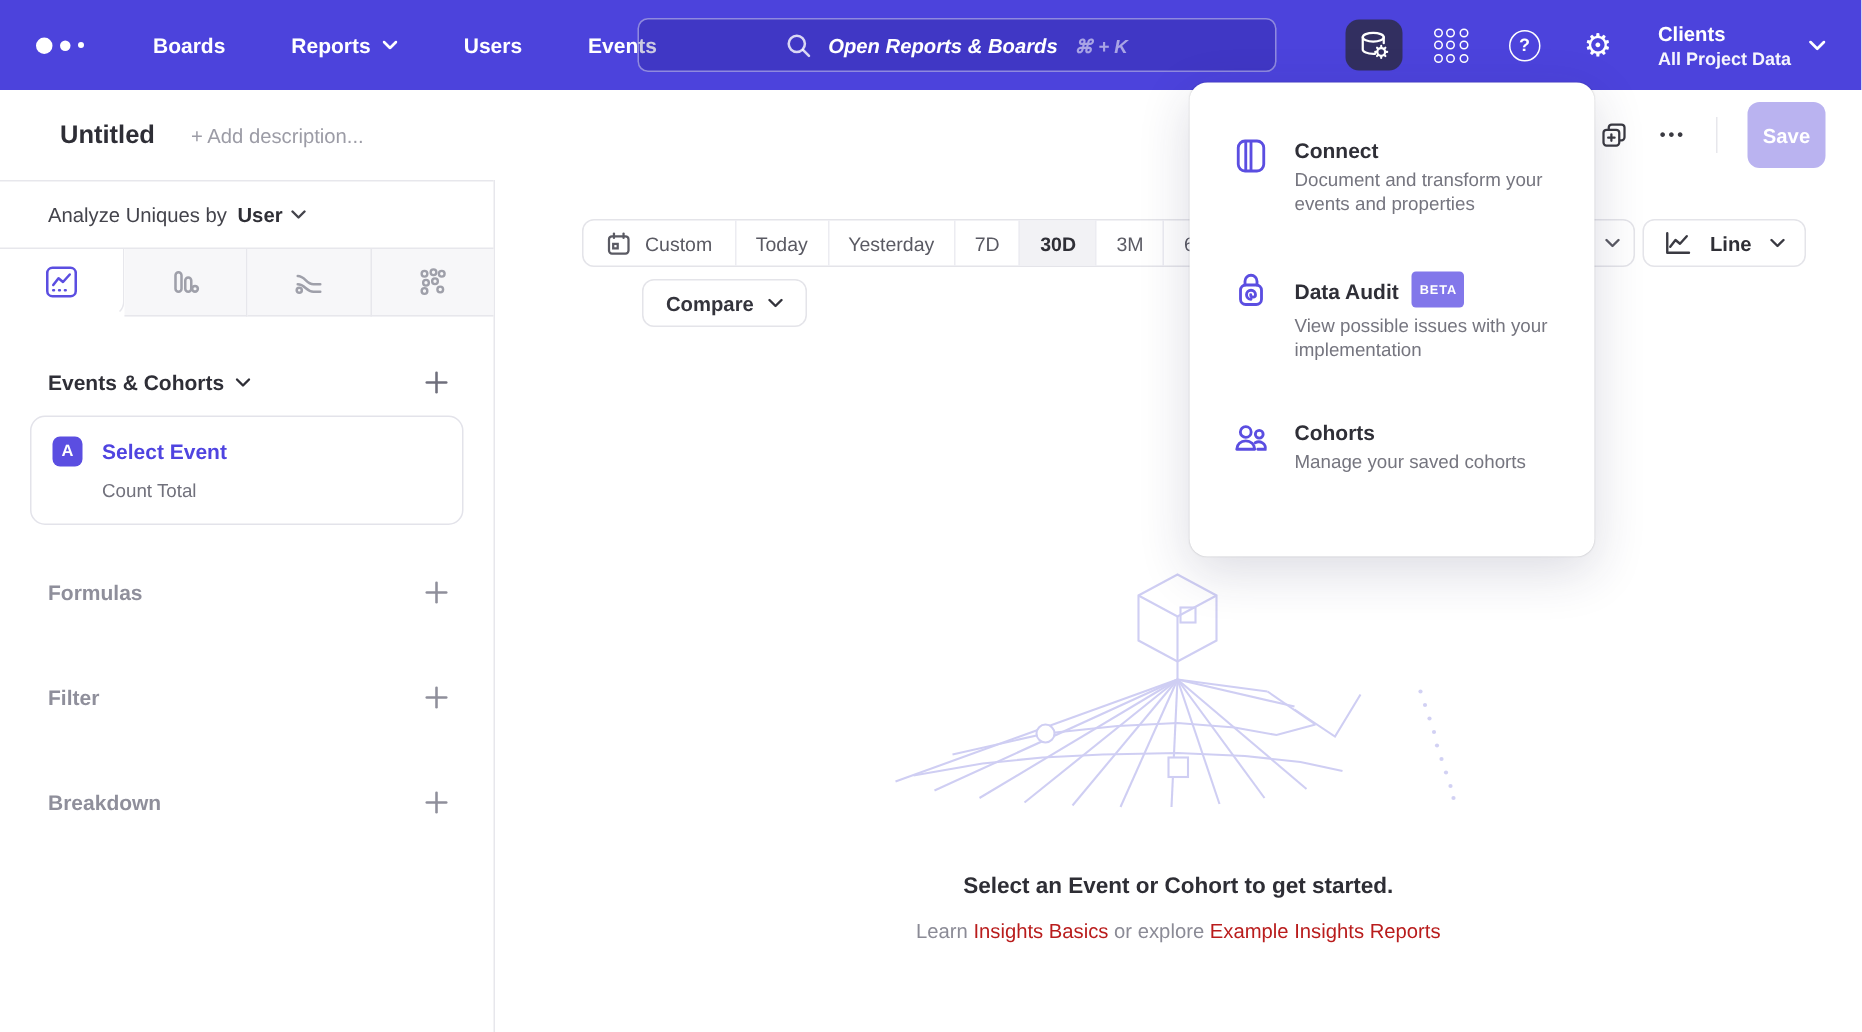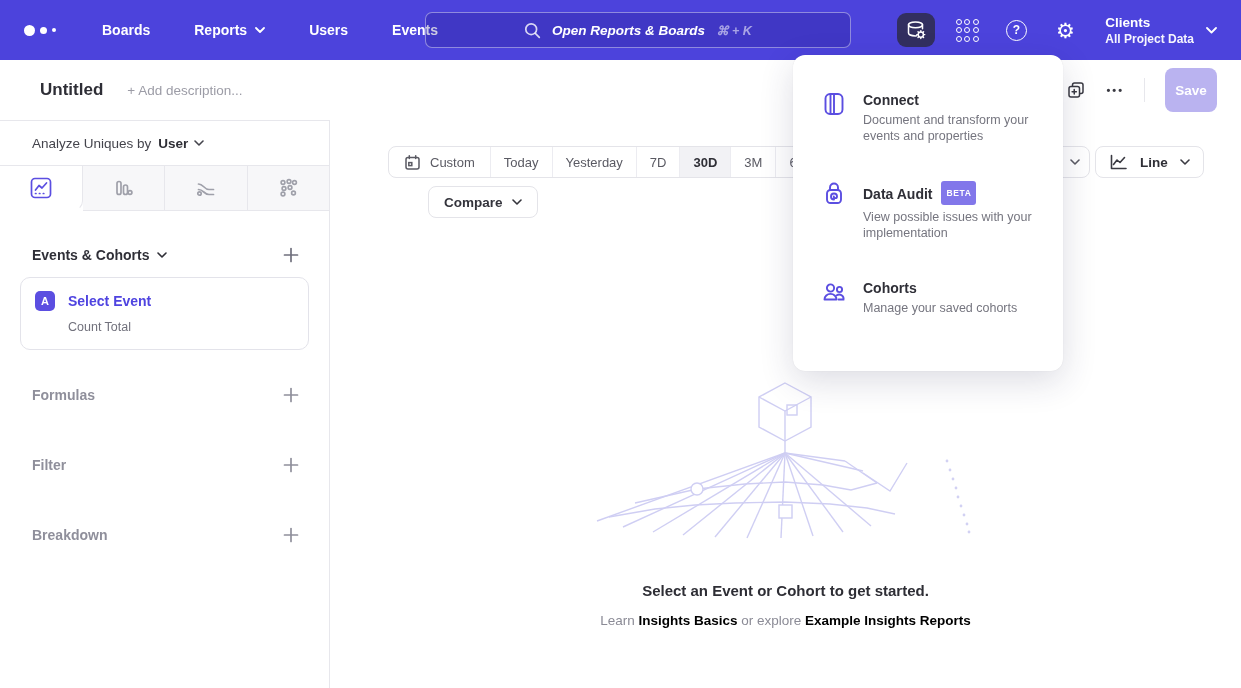--- a/index.html
+++ b/index.html
@@ -80,21 +80,21 @@
   .seg.chev { width:30px; justify-content:center; padding:0; border-radius:0 7px 7px 0; }
   .chart-type-btn { position:absolute; left:765px; top:26px; height:32px; border:1px solid #E4E4E9; border-radius:8px;
     background:#fff; display:flex; align-items:center; gap:12px; padding:0 13px; cursor:pointer; font-family:inherit; }
   .chart-type-btn .lbl { font-size:13.5px; font-weight:600; color:#2F2F36; }
   .compare-btn { position:absolute; left:54px; top:66px; height:32px; border:1px solid #E4E4E9; border-radius:8px;
     background:#fff; display:flex; align-items:center; gap:9px; padding:0 15px; cursor:pointer; font-family:inherit;margin-left:44px; }
   .compare-btn .lbl { font-size:13.5px; font-weight:600; color:#34343C; }
   .wireframe { position:absolute; left:265px; top:255px; }
   .empty-title { position:absolute; top:462px; left:0; right:0; text-align:center; font-size:15px; font-weight:700; color:#2E2E35; }
   .empty-sub { position:absolute; top:493px; left:0; right:0; text-align:center; font-size:13.5px; color:#8B8B96; }
-  .empty-sub a { color:#000000; font-weight:700; text-decoration:none; cursor:pointer; }
+  .empty-sub a { color:#b91c1c; font-weight:400; text-decoration:none; cursor:pointer; }
 
   
   .dd-panel { position:absolute; left:793px; top:55px; width:270px; background:#fff; border-radius:12px; z-index:60;
     box-shadow:0 10px 34px rgba(35,35,80,0.16), 0 0 1px rgba(0,0,0,0.12); padding:36px 14px 16px; }
   .dd-item { display:flex; gap:16px; padding:0 14px; margin-bottom:38px; cursor:pointer; }
   .dd-item .ico { flex-shrink:0; width:26px; }
   .dd-title { font-size:14px; font-weight:700; color:#2F2F37; line-height:18px; margin-bottom:4px; display:flex; align-items:center; }
   .dd-desc { font-size:12.5px; color:#75757F; line-height:15.5px; width:180px; }
   .dd-item.highlight { background:#F3F3F6; border-radius:8px; padding:14px; margin:0; }
   .beta-badge { display:inline-block; background:#8277EA; color:#fff; font-size:8.5px; font-weight:700;

